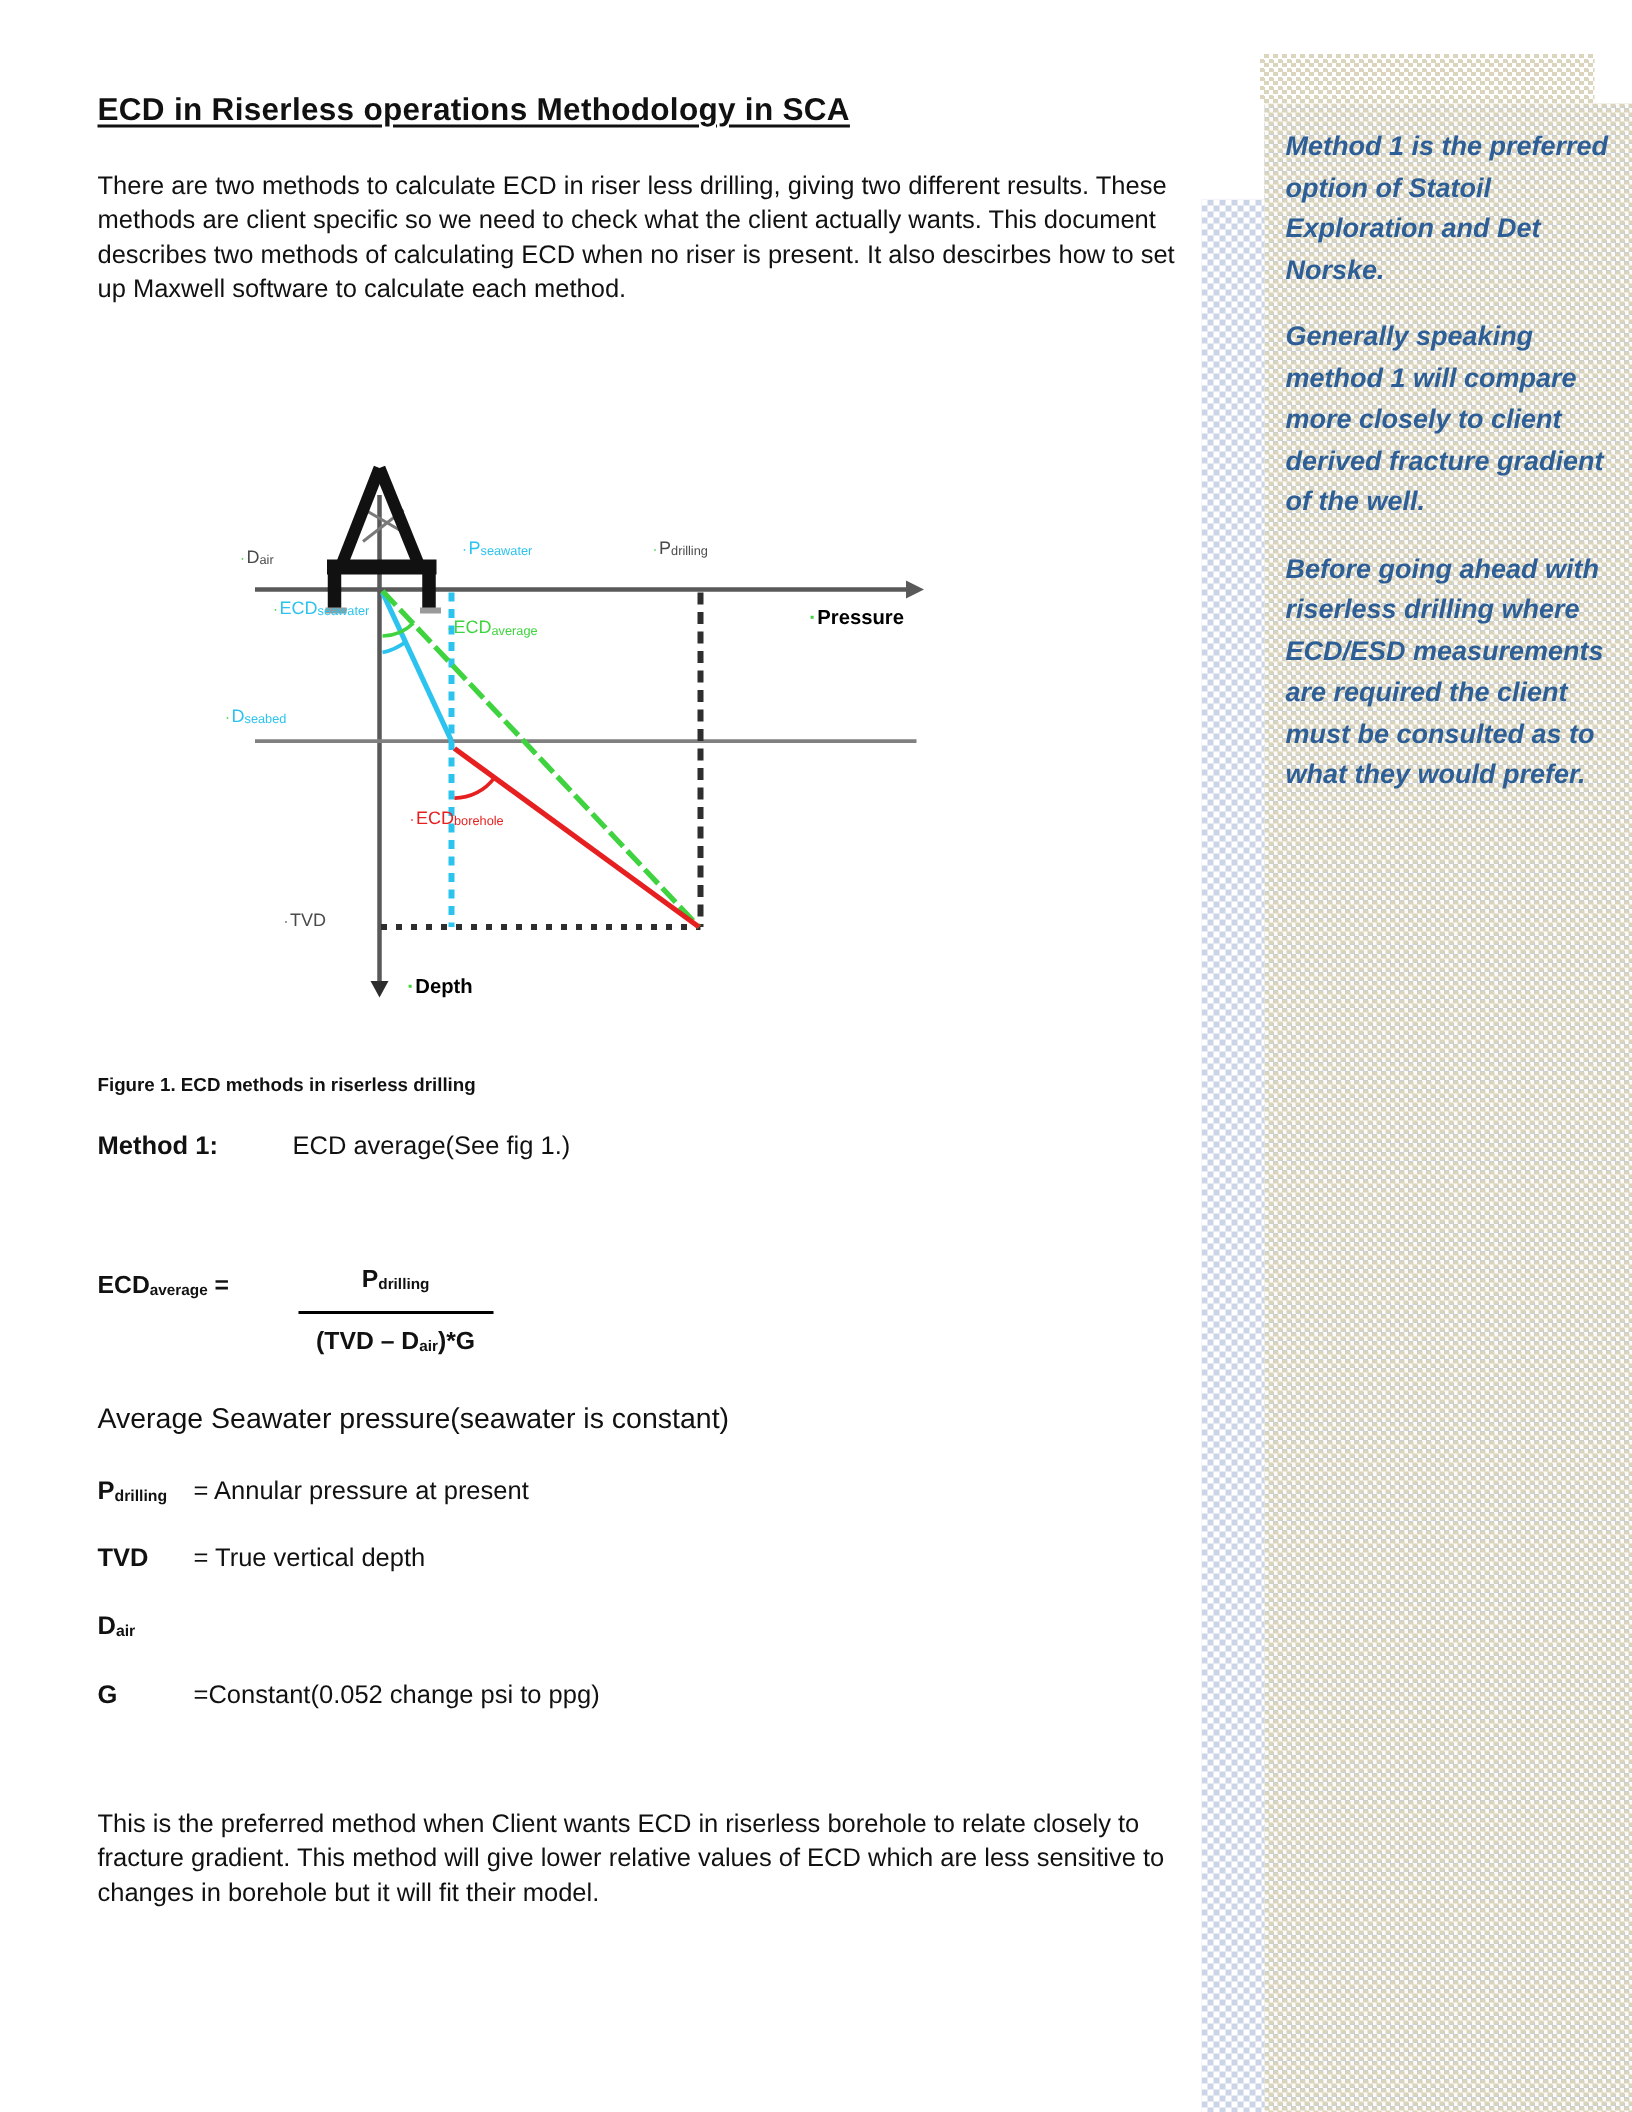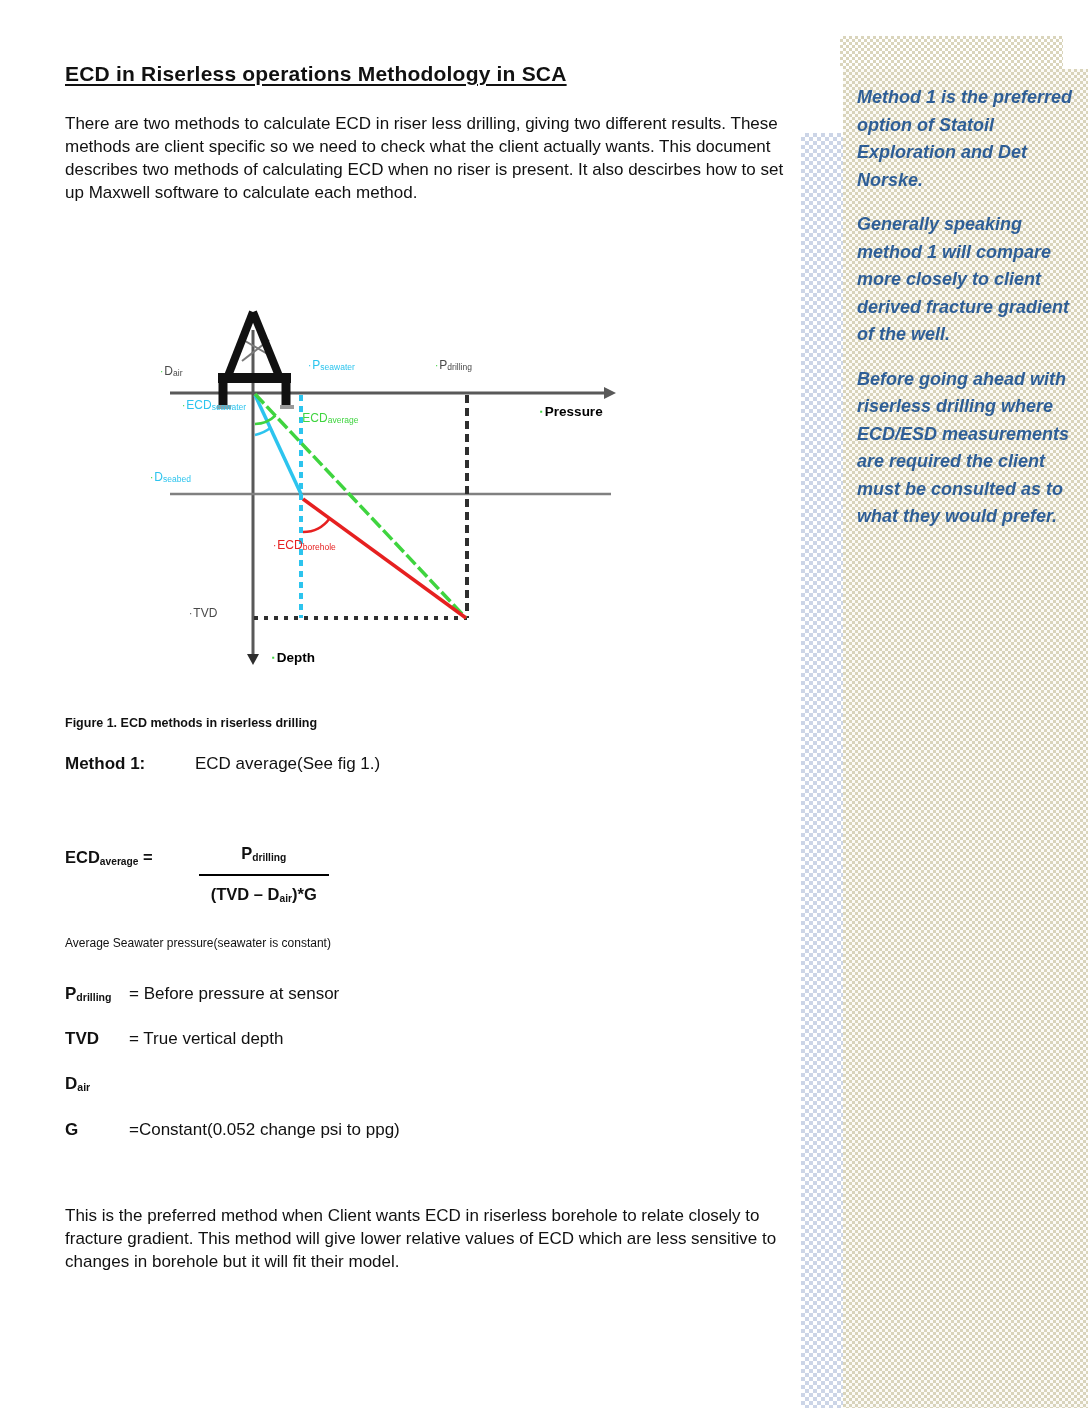--- a/index.html
+++ b/index.html
@@ -25,21 +25,21 @@
 
   .method-row{left:65px;top:754px;font-size:17px;}
   .method-row .m-label{font-weight:700;display:inline-block;width:130px;}
 
   .formula{left:65px;top:800px;font-size:16.5px;font-weight:700;display:flex;align-items:flex-start;margin-top:44px;}
   .formula .lhs{margin-top:4px;}
   .formula .frac{margin-left:46px;width:130px;text-align:center;}
   .formula .num{padding-bottom:11px;}
   .formula .den{border-top:2.5px solid #000;padding-top:9px;}
 
-  .note-row{left:65px;top:936px;font-size:12px;}
+  .note-row{left:65px;top:936px;font-size:19px;}
   .def-row{font-size:17px;display:flex;left:65px;}
   .def-row .term{font-weight:700;min-width:64px;}
   sub.s{font-size:.62em;vertical-align:-0.15em;font-weight:inherit;letter-spacing:0;}
 
   
   .figure{left:90px;top:298px;width:540px;height:395px;}
   .figure svg{position:absolute;left:0;top:0;}
   .flabel{position:absolute;font-size:12px;white-space:nowrap;color:#4a4a4a;}
   .flabel .pre{font-size:10px;margin-right:1px;}
   .flabel sub.s{font-size:8.5px;}
@@ -139,21 +139,21 @@
   <span class="frac">
     <span class="num" style="display:block;"><span>P</span><sub class="s">drilling</sub></span>
     <span class="den" style="display:block;"><span>(TVD – D</span><sub class="s">air</sub><span>)*G</span></span>
   </span>
 </div>
 
 <div class="abs note-row">Average Seawater pressure(seawater is constant)</div>
 
 <div class="abs def-row" style="top:984px;">
   <span class="term"><span>P</span><sub class="s">drilling</sub></span>
-  <span>= Before pressure at sensor</span>
+  <span>= Annular pressure at present</span>
 </div>
 <div class="abs def-row" style="top:1029px;">
   <span class="term"><span>TVD</span><sub class="s"></sub></span>
   <span>= True vertical depth</span>
 </div>
 <div class="abs def-row" style="top:1074px;flex-direction:column;">
   <span class="term"><span>D</span><sub class="s">air</sub></span>
 </div>
 <div class="abs def-row" style="top:1120px;">
   <span class="term"><span>G</span><sub class="s"></sub></span>

